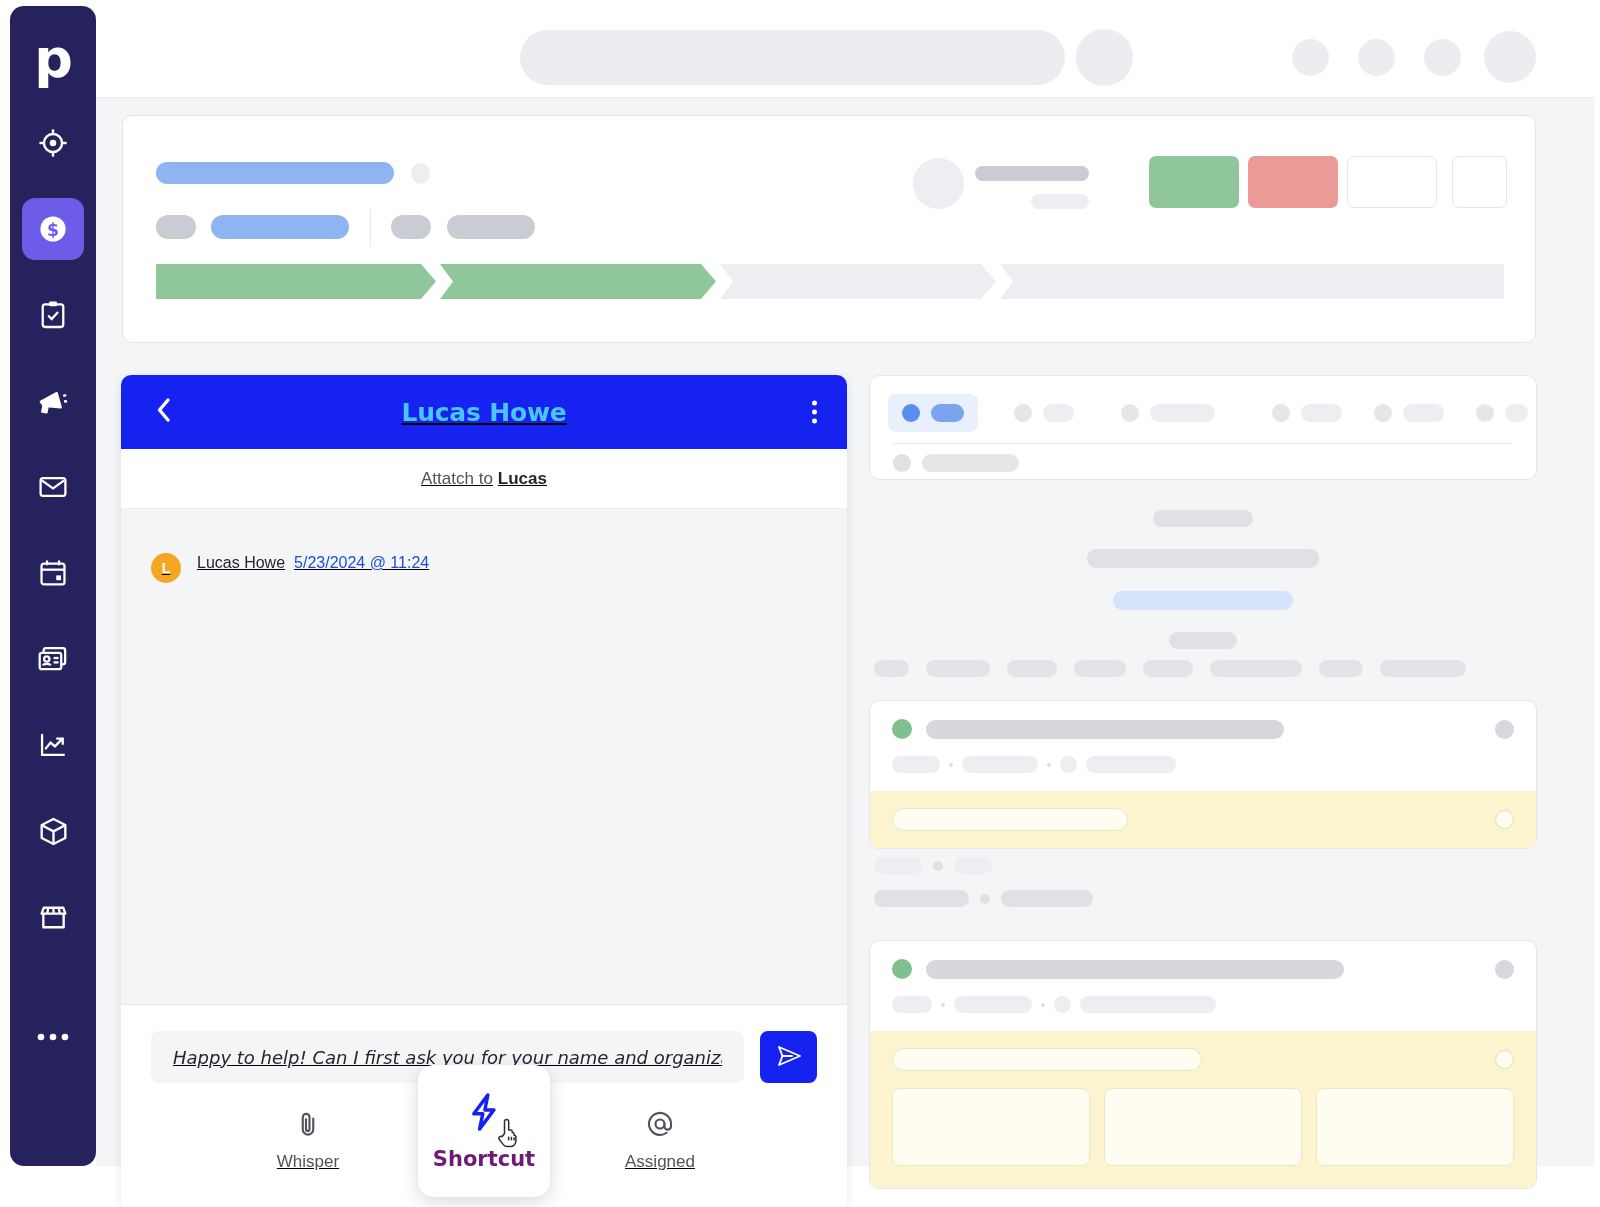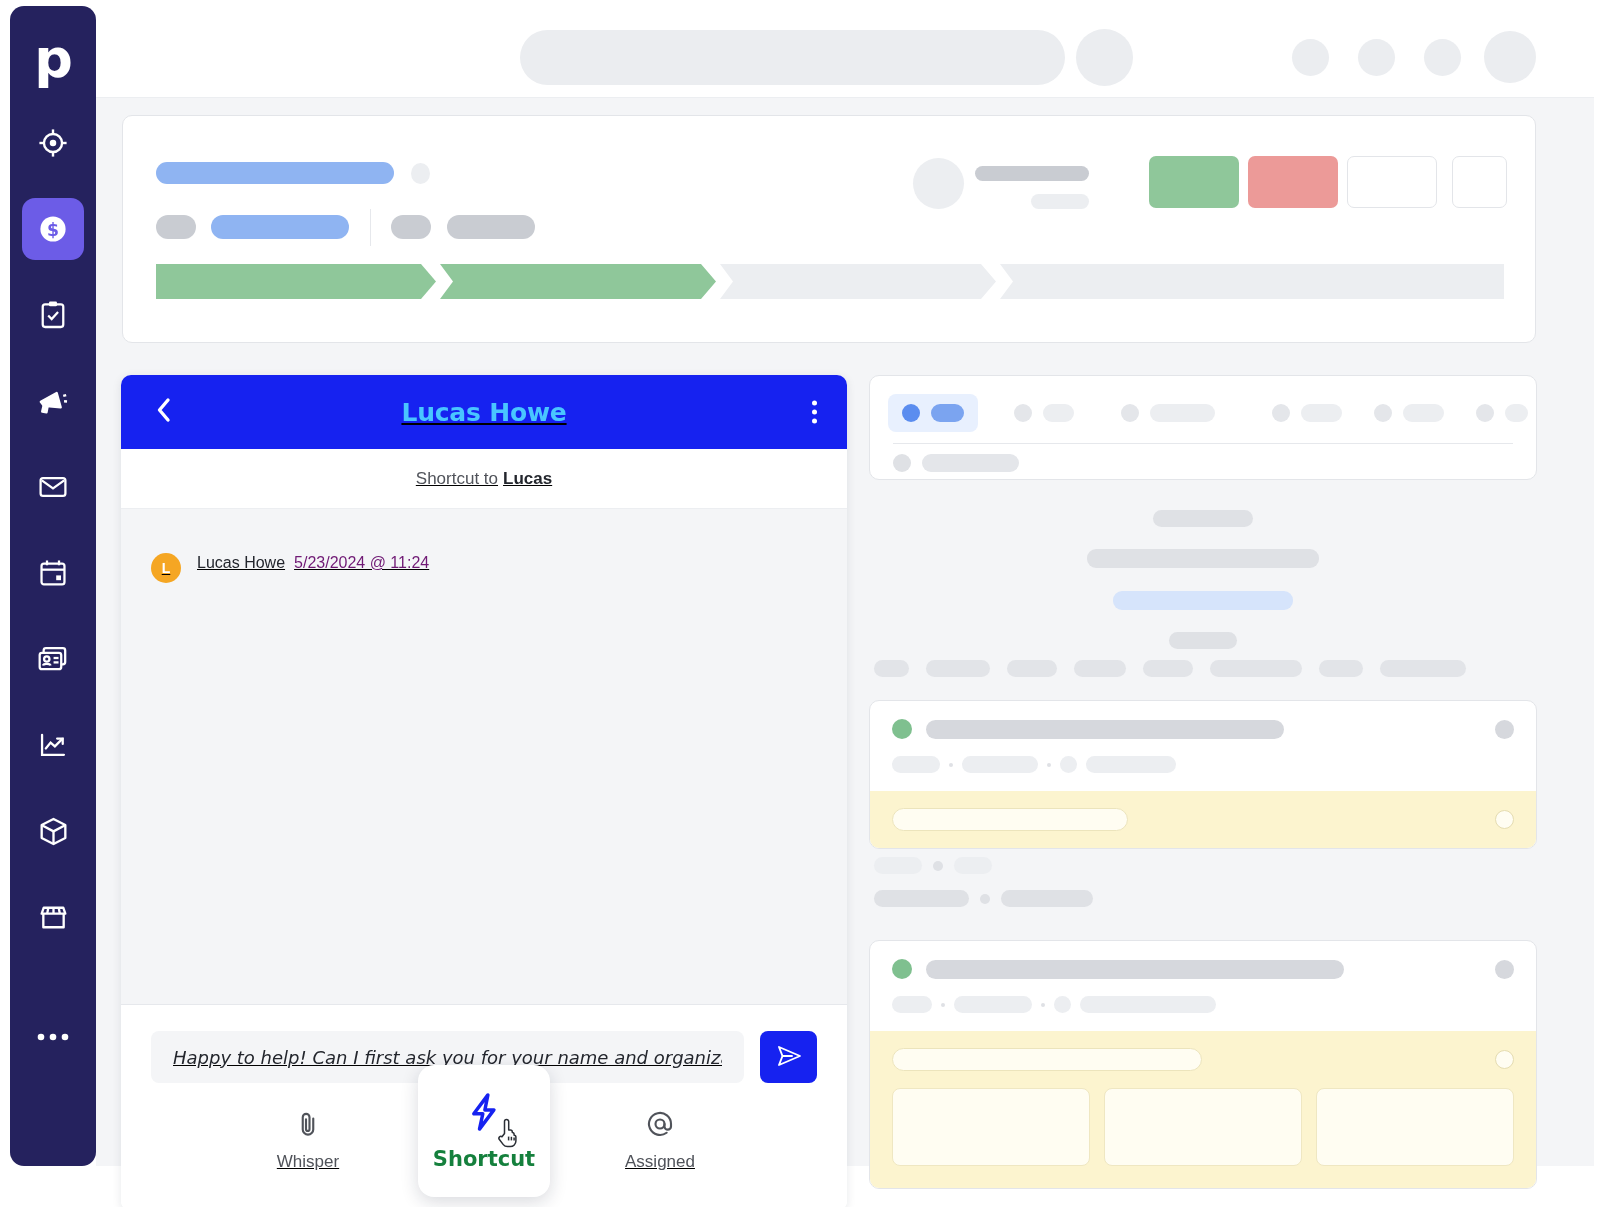--- a/index.html
+++ b/index.html
@@ -188,21 +188,21 @@
     color: #1d2026;
     font-family: "DejaVu Sans", sans-serif;
   }
   .msg-meta {
     margin-top: 17px;
     margin-left: 2px;
     font-size: 16px;
     color: #23262d;
     display: flex; gap: 9px;
   }
-  .msg-meta span.time { color: #701a75; }
+  .msg-meta span.time { color: #1d4ed8; }
 
   .chat-compose {
     flex: 0 0 auto;
     background: #ffffff;
     border-top: 1px solid #e6e8ec;
     padding: 26px 30px 24px 30px;
     position: relative;
   }
   .compose-row { display: flex; align-items: center; gap: 16px; }
   .compose-input {
@@ -247,21 +247,21 @@
     top: -44px;
     width: 132px; height: 132px;
     background: #ffffff;
     border-radius: 16px;
     box-shadow: 0 5px 18px rgba(20,25,50,0.16);
     display: flex; flex-direction: column;
     align-items: center; justify-content: center;
     gap: 10px;
     z-index: 10;
   }
-  .shortcut-label { font-size: 21px; font-weight: 700; color: #15803d; font-family: "DejaVu Sans", sans-serif; }
+  .shortcut-label { font-size: 21px; font-weight: 700; color: #701a75; font-family: "DejaVu Sans", sans-serif; }
   .cursor-hand {
     position: absolute;
     left: 76px; top: 50px;
     width: 30px; height: 34px;
     z-index: 12;
   }
 
   
   .right {
     position: absolute;
@@ -496,21 +496,21 @@
         </div>
         <div class="chat-title">Lucas Howe</div>
         <div class="chat-kebab">
           <i></i>
             <i></i>
             <i></i>
         </div>
       </div>
 
       <div class="chat-assigned">
-        <span>Shortcut to</span>
+        <span>Attatch to</span>
         <b>Lucas</b>
       </div>
 
       <div class="chat-body">
         <div class="msg-row">
           <div class="msg-avatar">L</div>
           <div class="msg-col">
             <div class="msg-meta">
               <span>Lucas Howe</span>
               <span class="time">5/23/2024 @ 11:24</span>

